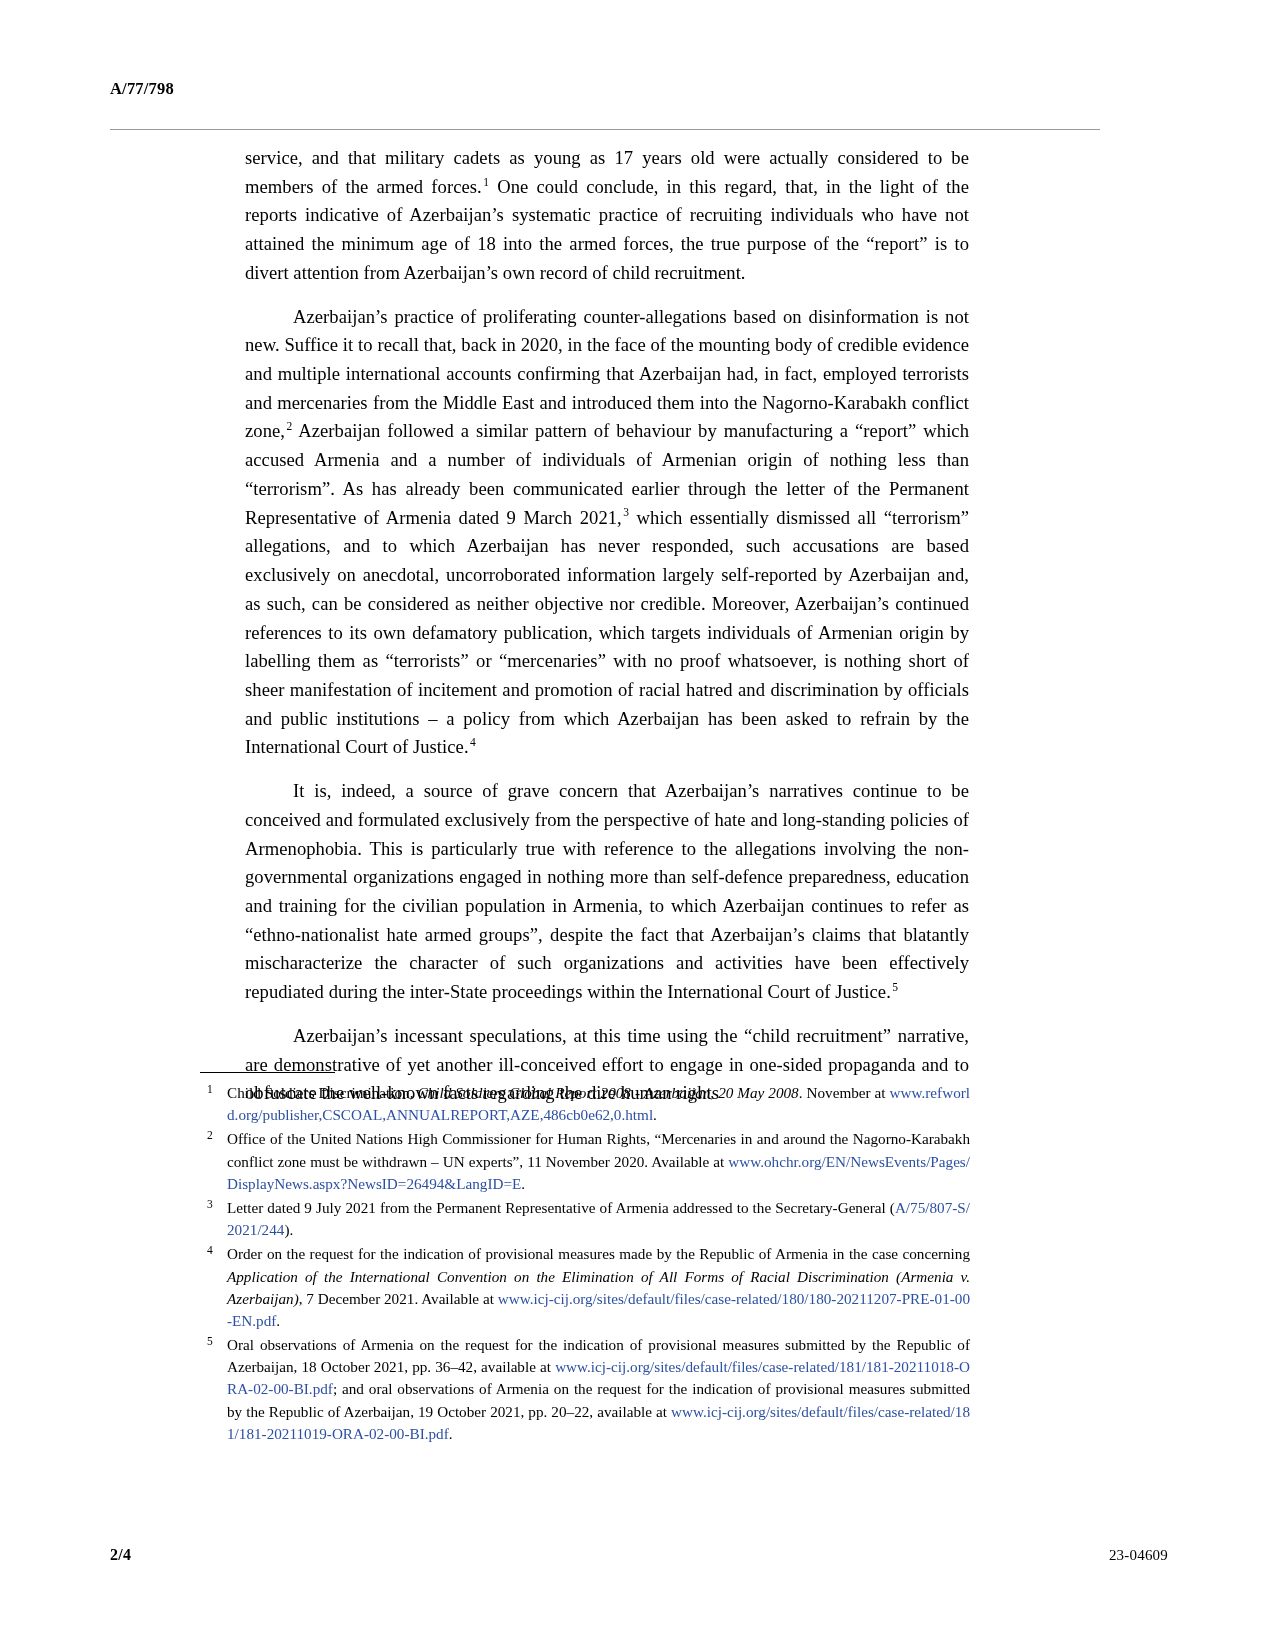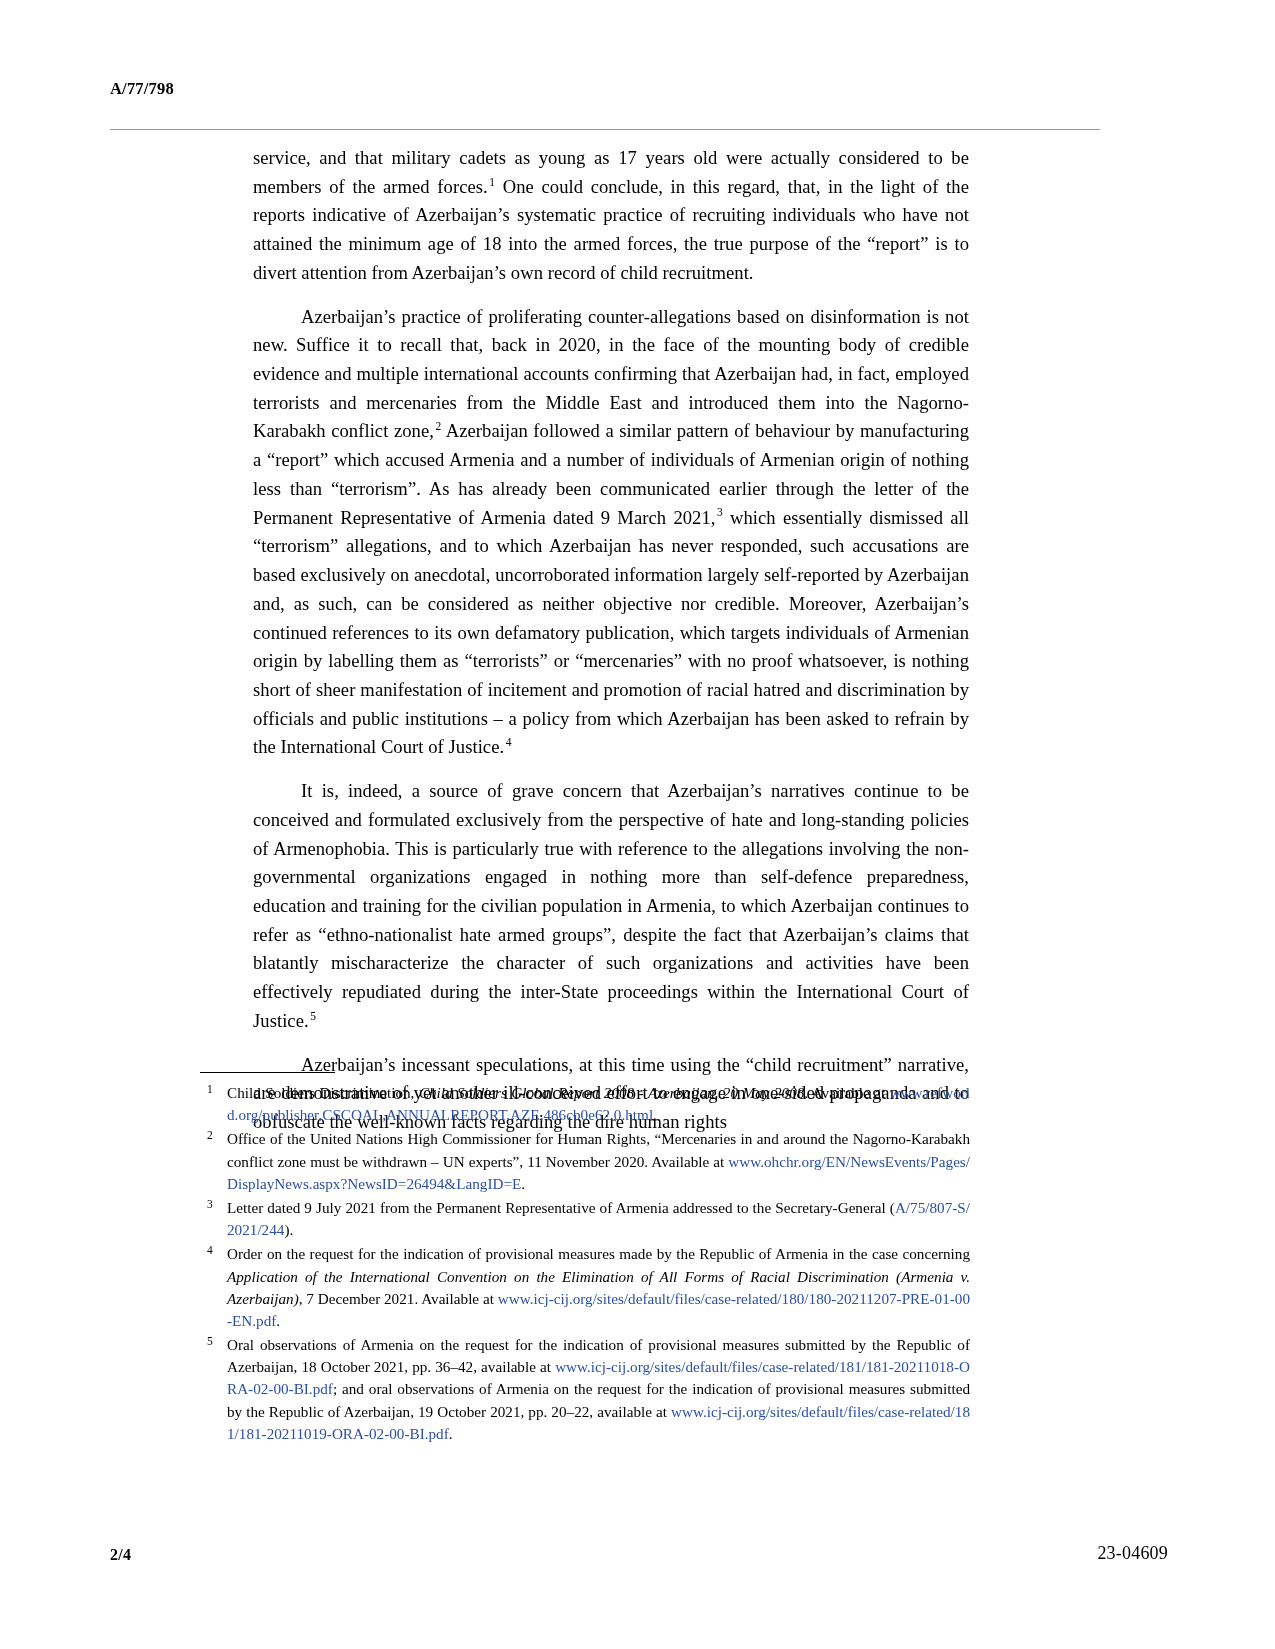--- a/index.html
+++ b/index.html
@@ -43,21 +43,21 @@
     height: 1px;
     background: #9a9a9a;
   }
   .body-col {
     position: absolute;
     top: 144px;
     left: 241px;
     width: 728px;
   }
   p.para {
-    margin: 0 0 0 12px;
+    margin: 0 0 0 4px;
     font-size: 18.6px;
     line-height: 1.545;
     text-align: justify;
     text-justify: inter-word;
     letter-spacing: 0.05px;
   }
   p.para + p.para {
     margin-top: 15px;
   }
   p.indent {
@@ -113,21 +113,21 @@
     left: 110px;
     bottom: 85px;
     font-weight: bold;
     font-size: 16px;
     letter-spacing: 0.3px;
   }
   .footer-right {
     position: absolute;
     right: 107px;
     bottom: 85px;
-    font-size: 18px;
+    font-size: 15px;
     letter-spacing: 0.2px;
   }
 </style>
 </head>
 <body>
 
 <div class="page">
 
   <div class="header">
     <span class="symbol">A/77/798</span>
@@ -136,21 +136,21 @@
 
   <div class="body-col" id="body-col">
       <p class="para"><span>service, and that military cadets as young as 17 years old were actually considered to be members of the armed forces.</span><sup class="fn">1</sup><span> One could conclude, in this regard, that, in the light of the reports indicative of Azerbaijan’s systematic practice of recruiting individuals who have not attained the minimum age of 18 into the armed forces, the true purpose of the “report” is to divert attention from Azerbaijan’s own record of child recruitment.</span></p>
       <p class="para indent"><span>Azerbaijan’s practice of proliferating counter-allegations based on disinformation is not new. Suffice it to recall that, back in 2020, in the face of the mounting body of credible evidence and multiple international accounts confirming that Azerbaijan had, in fact, employed terrorists and mercenaries from the Middle East and introduced them into the Nagorno-Karabakh conflict zone,</span><sup class="fn">2</sup><span> Azerbaijan followed a similar pattern of behaviour by manufacturing a “report” which accused Armenia and a number of individuals of Armenian origin of nothing less than “terrorism”. As has already been communicated earlier through the letter of the Permanent Representative of Armenia dated 9 March 2021,</span><sup class="fn">3</sup><span> which essentially dismissed all “terrorism” allegations, and to which Azerbaijan has never responded, such accusations are based exclusively on anecdotal, uncorroborated information largely self-reported by Azerbaijan and, as such, can be considered as neither objective nor credible. Moreover, Azerbaijan’s continued references to its own defamatory publication, which targets individuals of Armenian origin by labelling them as “terrorists” or “mercenaries” with no proof whatsoever, is nothing short of sheer manifestation of incitement and promotion of racial hatred and discrimination by officials and public institutions – a policy from which Azerbaijan has been asked to refrain by the International Court of Justice.</span><sup class="fn">4</sup></p>
       <p class="para indent"><span>It is, indeed, a source of grave concern that Azerbaijan’s narratives continue to be conceived and formulated exclusively from the perspective of hate and long-standing policies of Armenophobia. This is particularly true with reference to the allegations involving the non-governmental organizations engaged in nothing more than self-defence preparedness, education and training for the civilian population in Armenia, to which Azerbaijan continues to refer as “ethno-nationalist hate armed groups”, despite the fact that Azerbaijan’s claims that blatantly mischaracterize the character of such organizations and activities have been effectively repudiated during the inter-State proceedings within the International Court of Justice.</span><sup class="fn">5</sup></p>
       <p class="para indent"><span>Azerbaijan’s incessant speculations, at this time using the “child recruitment” narrative, are demonstrative of yet another ill-conceived effort to engage in one-sided propaganda and to obfuscate the well-known facts regarding the dire human rights</span></p>
     </div>
 
   <div class="footnote-rule"></div>
   <div class="footnotes" id="footnotes">
-      <div class="fn-item"><span class="fn-num">1</span><span>Child Soldiers Discrimination, </span><i>Child Soldiers Global Report 2008 - Azerbaijan, 20 May 2008</i><span>. Available at </span><span class="link">www.refworld.org/publisher,CSCOAL,ANNUALREPORT,AZE,486cb0e62,0.html</span><span>.</span></div>
+      <div class="fn-item"><span class="fn-num">1</span><span>Child Soldiers Discrimination, </span><i>Child Soldiers Global Report 2008 - Azerbaijan, 20 May 2008</i><span>. November at </span><span class="link">www.refworld.org/publisher,CSCOAL,ANNUALREPORT,AZE,486cb0e62,0.html</span><span>.</span></div>
       <div class="fn-item"><span class="fn-num">2</span><span>Office of the United Nations High Commissioner for Human Rights, “Mercenaries in and around the Nagorno-Karabakh conflict zone must be withdrawn – UN experts”, 11 November 2020. Available at </span><span class="link">www.ohchr.org/EN/NewsEvents/Pages/DisplayNews.aspx?NewsID=26494&amp;LangID=E</span><span>.</span></div>
       <div class="fn-item"><span class="fn-num">3</span><span>Letter dated 9 July 2021 from the Permanent Representative of Armenia addressed to the Secretary-General (</span><span class="link">A/75/807-S/2021/244</span><span>).</span></div>
       <div class="fn-item"><span class="fn-num">4</span><span>Order on the request for the indication of provisional measures made by the Republic of Armenia in the case concerning </span><i>Application of the International Convention on the Elimination of All Forms of Racial Discrimination (Armenia v. Azerbaijan)</i><span>, 7 December 2021. Available at </span><span class="link">www.icj-cij.org/sites/default/files/case-related/180/180-20211207-PRE-01-00-EN.pdf</span><span>.</span></div>
       <div class="fn-item"><span class="fn-num">5</span><span>Oral observations of Armenia on the request for the indication of provisional measures submitted by the Republic of Azerbaijan, 18 October 2021, pp. 36–42, available at </span><span class="link">www.icj-cij.org/sites/default/files/case-related/181/181-20211018-ORA-02-00-BI.pdf</span><span>; and oral observations of Armenia on the request for the indication of provisional measures submitted by the Republic of Azerbaijan, 19 October 2021, pp. 20–22, available at </span><span class="link">www.icj-cij.org/sites/default/files/case-related/181/181-20211019-ORA-02-00-BI.pdf</span><span>.</span></div>
     </div>
 
   <div class="footer-left">2/4</div>
   <div class="footer-right">23-04609</div>
 
 </div>

